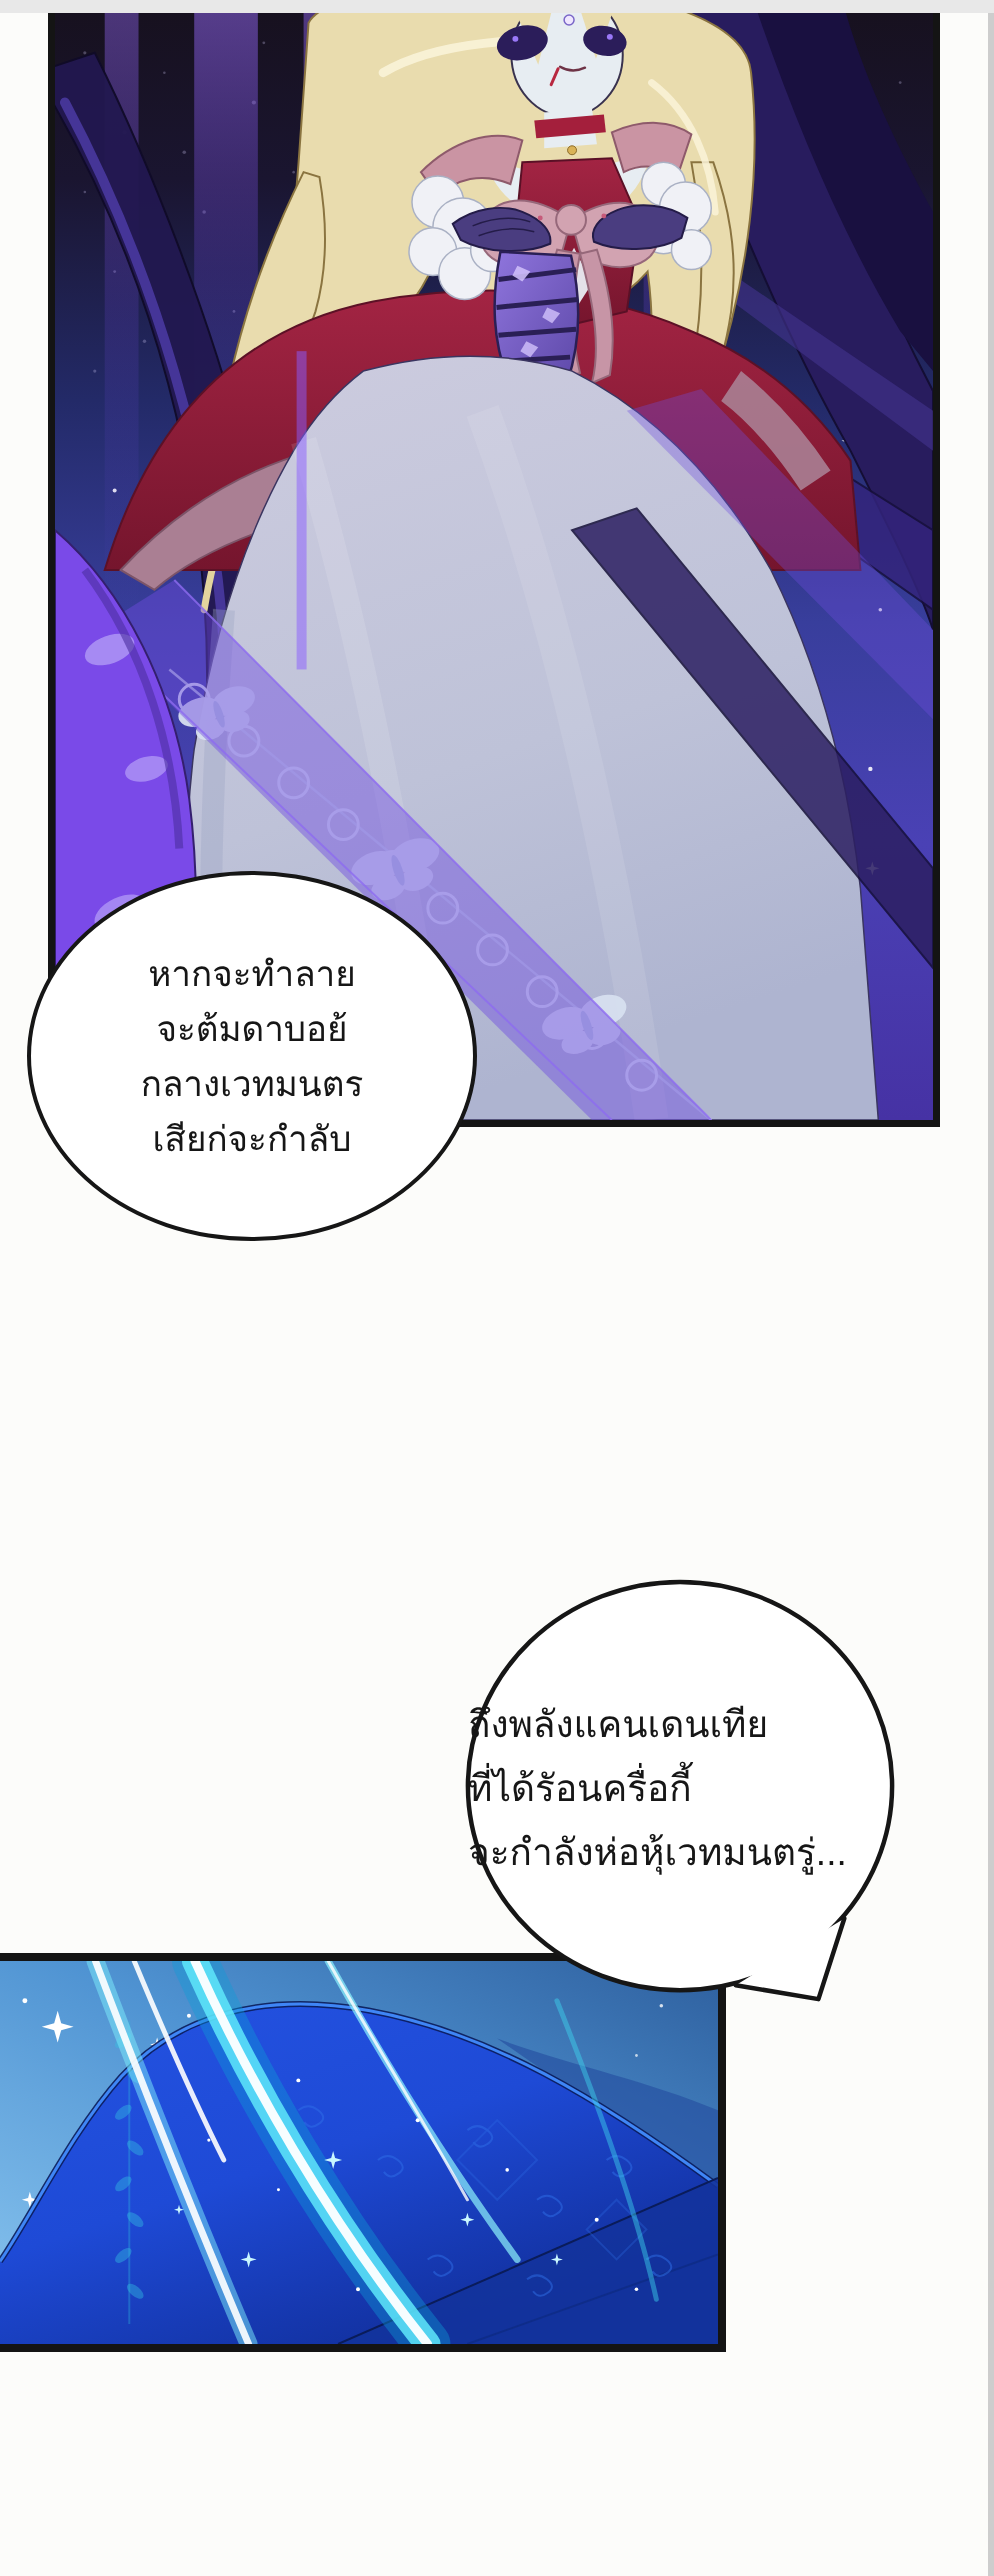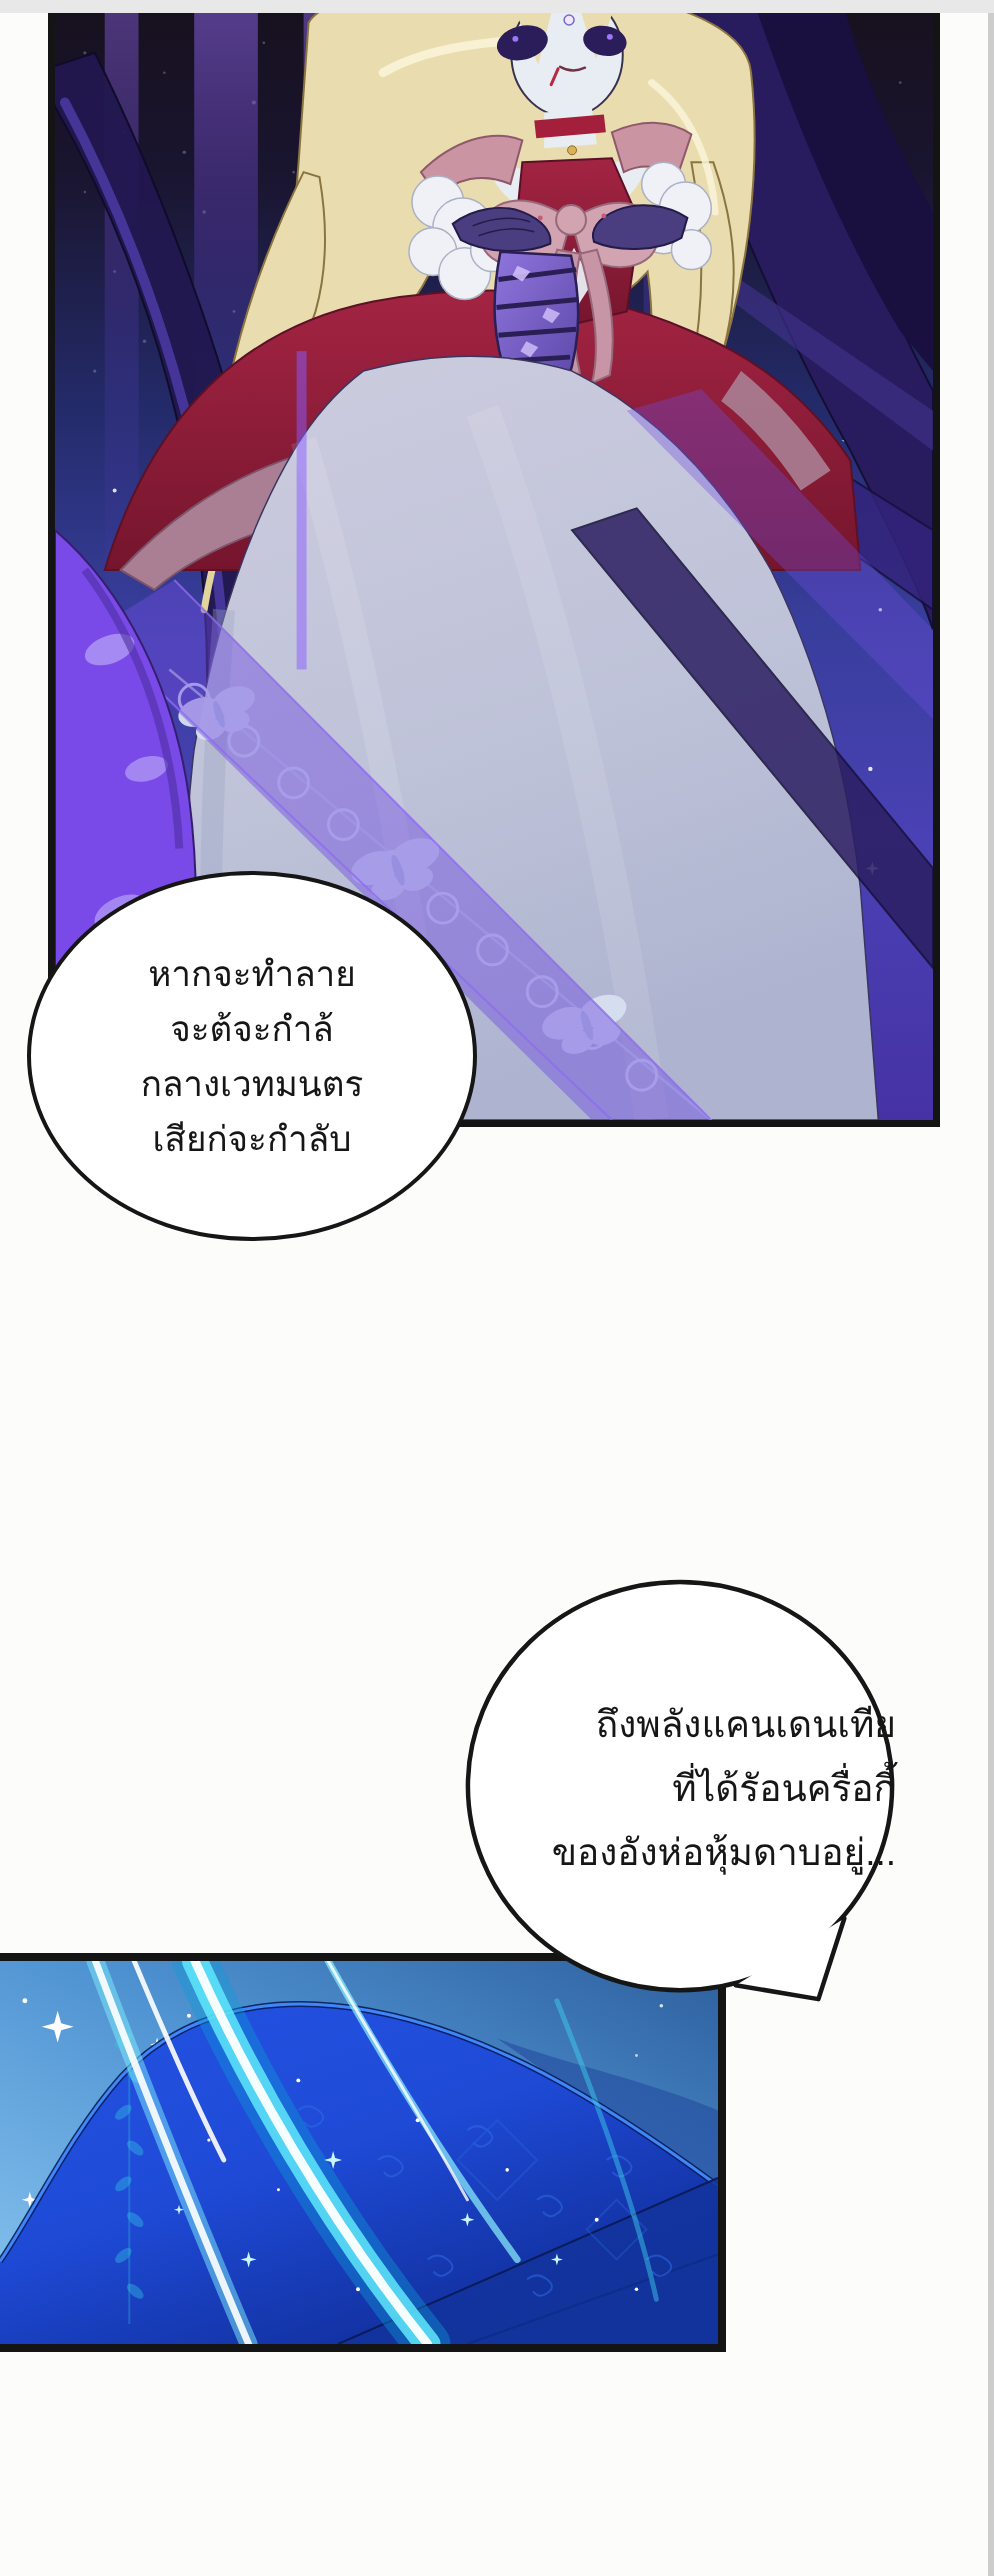--- a/index.html
+++ b/index.html
@@ -12,21 +12,21 @@
   .panel{position:absolute;overflow:hidden;}
   .panel svg{display:block;width:100%;height:100%;}
   .panel-top{left:48px;top:0;width:892px;height:1114px;border:7px solid var(--panel-border);border-top:none;z-index:1;background:#1a1533;}
   .panel-bottom{left:0;top:1940px;width:726px;height:399px;border:8px solid var(--panel-border);border-left:none;z-index:1;background:#4f93d2;}
   .edge-strip{position:absolute;right:1px;top:0;width:6px;height:2576px;background:var(--edge-strip);z-index:5;}
   .bubble{position:absolute;background:var(--bubble-fill);border:4px solid var(--ink);border-radius:50%;
           display:flex;flex-direction:column;align-items:center;justify-content:center;text-align:center;z-index:3;}
   .bubble-1{left:27px;top:858px;width:450px;height:370px;}
   .bubble-1 .line{font-size:35px;line-height:55px;color:var(--ink);white-space:nowrap;}
   .bubble2-shape{position:absolute;left:448px;top:1552px;width:468px;height:468px;z-index:3;}
-  .bubble2-text{position:absolute;left:468px;top:1680px;width:428px;text-align:right;z-index:4;}
+  .bubble2-text{position:absolute;left:468px;top:1680px;width:428px;text-align:left;z-index:4;}
   .bubble2-text .line{font-size:37px;line-height:64px;color:var(--ink);white-space:nowrap;}
 </style>
 </head>
 <body>
 
 <div class="page">
 
   <div class="panel panel-top">
     <svg viewBox="0 0 883 1113" preserveAspectRatio="none">
       <defs>
@@ -270,21 +270,21 @@
         <ellipse cx="55" cy="640" rx="26" ry="14" fill="#ab91f4" opacity="0.9" transform="rotate(-20 55 640)"></ellipse>
         <ellipse cx="92" cy="760" rx="22" ry="12" fill="#ab91f4" opacity="0.85" transform="rotate(-15 92 760)"></ellipse>
         <ellipse cx="66" cy="905" rx="28" ry="16" fill="#ab91f4" opacity="0.85" transform="rotate(-25 66 905)"></ellipse>
         <path d="M 30 560 C 90 640 120 740 125 840" stroke="#4b2ea0" stroke-width="8" opacity="0.6" fill="none"></path>
       </g>
     </svg>
   </div>
 
   <div class="bubble bubble-1">
     <span class="line">หากจะทำลาย</span>
-    <span class="line">จะต้จะกำล้</span>
+    <span class="line">จะต้มดาบอย้</span>
     <span class="line">กลางเวทมนตร</span>
     <span class="line">เสียก่จะกำลับ</span>
   </div>
 
   <div class="panel panel-bottom">
     <svg viewBox="0 0 722 385" preserveAspectRatio="none">
       <defs>
         <linearGradient id="gSky" x1="1" y1="0" x2="0" y2="1">
           <stop offset="0" stop-color="#2e5f9e"></stop>
             <stop offset="0.45" stop-color="#4f93d2"></stop>
@@ -383,18 +383,18 @@
 
   <svg class="bubble2-shape" viewBox="0 0 470 470">
     <polygon points="289,422 372,436 398,355" style="fill:var(--bubble-fill)"></polygon>
     <ellipse cx="233" cy="222" rx="213" ry="205" style="fill:var(--bubble-fill);stroke:var(--ink)" stroke-width="4.5"></ellipse>
     <polygon points="289,422 372,436 398,355" style="fill:var(--bubble-fill)" stroke="none"></polygon>
     <polyline points="289,422 372,436 398,355" style="stroke:var(--ink)" stroke-width="4.5" fill="none" stroke-linejoin="round" stroke-linecap="round"></polyline>
   </svg>
   <div class="bubble2-text">
     <div class="line">ถึงพลังแคนเดนเทีย</div>
     <div class="line">ที่ได้รัอนครื่อกี้</div>
-    <div class="line">ของอังห่อหุ้มดาบอยู่...</div>
+    <div class="line">จะกำลังห่อหุ้เวทมนตรู่...</div>
   </div>
 
   <div class="edge-strip"></div>
 </div>
 
 
 </body></html>

